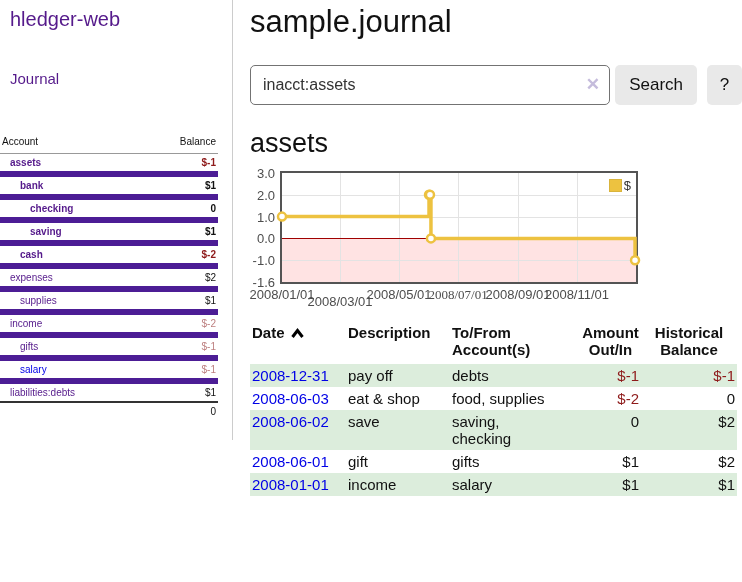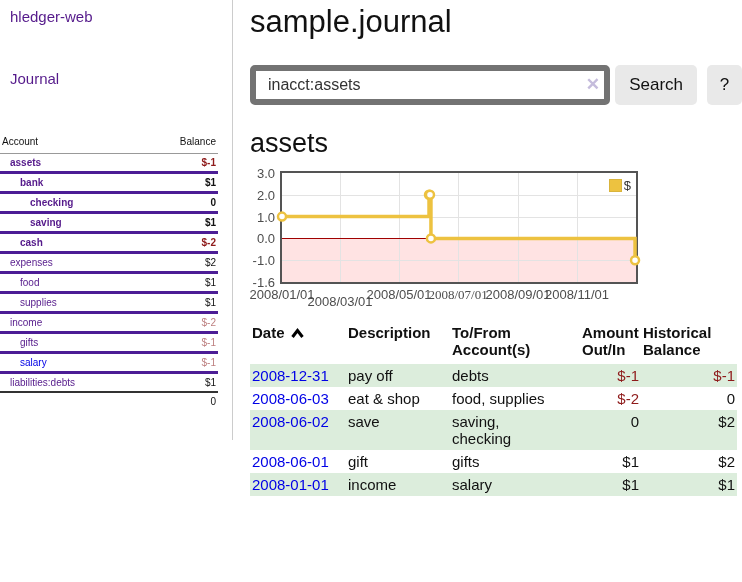--- a/index.html
+++ b/index.html
@@ -2,44 +2,44 @@
 <html><head>
 <meta charset="utf-8">
 <style>
   * { margin:0; padding:0; box-sizing:border-box; }
   html,body { width:742px; height:582px; background:#fff; overflow:hidden;
               font-family:"Liberation Sans", sans-serif; color:#111; }
 
   
   #sidebar { position:absolute; left:0; top:0; width:232px; }
   #sidebar-divider { position:absolute; left:232px; top:0; width:1px; height:440px; background:#ccc; }
-  .app-title { position:absolute; left:10px; top:8px; font-size:15px; color:#551a8b; text-decoration:none; cursor:pointer; }
+  .app-title { position:absolute; left:10px; top:8px; font-size:20px; color:#551a8b; text-decoration:none; cursor:pointer; }
   .nav-journal { position:absolute; left:10px; top:70px; font-size:15px; color:#551a8b; text-decoration:none; cursor:pointer; }
   #acct-table { position:absolute; left:0; top:104px; width:218px; border-collapse:collapse; font-size:10px;margin-top:28px; }
   #acct-table th { font-weight:normal; text-align:left; padding:4px 2px 6px 2px; border-bottom:1px solid #999; }
   #acct-table th.bal-h { text-align:right; }
-  #acct-table td { padding:3px 2px; border-top:3px solid #4c1d95; }
+  #acct-table td { padding:3px 2px; border-top:6px solid #4c1d95; }
   #acct-table tr.r0 td { border-top:none; }
   #acct-table td.bal { text-align:right; }
   #acct-table tr.total td { border-top:2px solid #333; }
   .acct a { color:#551a8b; text-decoration:none; cursor:pointer; }
   .acct a.blue { color:#0000e6; }
   .lvl1 { padding-left:10px !important; }
   .lvl2 { padding-left:20px !important; }
   .lvl3 { padding-left:30px !important; }
   .b { font-weight:bold; }
   .neg-strong { color:#8e1a1a; }
   .neg-muted { color:#bd7f7f; }
 
   
   #main { position:absolute; left:250px; top:0; width:492px; }
   h1.page-title { font-size:31px; font-weight:400; margin-top:4px; color:#111; }
   .search-row { display:flex; align-items:center; margin-top:25px; position:relative; }
   .search-box { position:relative; width:360px; }
-  .search-box input { width:360px; height:40px; border:6px solid #737373; border-radius:5px;
+  .search-box input { width:360px; height:40px; border:1px solid #737373; border-radius:5px;
       padding:0 34px 0 12px; font-size:16px; color:#333; font-family:"Liberation Sans",sans-serif; outline:none; }
   .clear-x { position:absolute; right:10px; top:9px; font-size:17px; font-weight:bold; color:#c5bcdc; cursor:pointer; }
   .btn { height:40px; background:#e9e9e9; border:none; border-radius:5px; font-size:17px; color:#111;
          font-family:"Liberation Sans",sans-serif; cursor:pointer; }
   .btn.search { width:85px; margin-left:5px; }
   .btn.help { width:36px; margin-left:10px; }
 
   h2.acct-heading { font-size:27px; font-weight:400; margin-top:23px; color:#111; }
   .chart-title { margin-top:19px; font-size:15px; font-weight:bold; }
 
@@ -58,21 +58,21 @@
   .legend-label { font-size:13px; color:#333; }
   #xaxis { position:relative; margin-left:30px; width:362px; height:20px; }
   .xlabel { position:absolute; top:3px; transform:translateX(-50%); font-size:13px; color:#4d4d4d; white-space:nowrap; }
 
   
   #register { margin-top:18px; width:487px; border-collapse:collapse; font-size:15px; table-layout:fixed; }
   #register col.c-date { width:96px; }  #register col.c-desc { width:104px; }
   #register col.c-acct { width:130px; } #register col.c-amt { width:61px; }
   #register col.c-hist { width:96px; }
   #register th { text-align:left; vertical-align:top; padding:2px 2px 6px 2px; font-weight:bold; }
-  #register th.r { text-align:left; }
+  #register th.r { text-align:center; }
   #register td { padding:3px 2px; vertical-align:top; }
   #register td.r { text-align:right; }
   #register tbody tr:nth-child(odd) { background:#dceddc; }
   #register a.date { color:#0000e6; text-decoration:none; cursor:pointer; }
   #register td.pre { white-space:pre-line; }
   .sort-icon { margin-left:6px; position:relative; top:1px; }
 </style>
 </head>
 <body>
 
@@ -104,24 +104,20 @@
         <td class="acct lvl3 b"><a>saving</a></td>
         <td class="bal b">$1</td>
         </tr>
       <tr>
         <td class="acct lvl2 b"><a>cash</a></td>
         <td class="bal b neg-strong">$-2</td>
         </tr>
       <tr>
         <td class="acct lvl1"><a>expenses</a></td>
         <td class="bal">$2</td>
-        </tr>
-      <tr>
-        <td class="acct lvl2"><a>food</a></td>
-        <td class="bal">$1</td>
         </tr>
       <tr>
         <td class="acct lvl2"><a>supplies</a></td>
         <td class="bal">$1</td>
         </tr>
       <tr>
         <td class="acct lvl1"><a>income</a></td>
         <td class="bal neg-muted">$-2</td>
         </tr>
       <tr>

